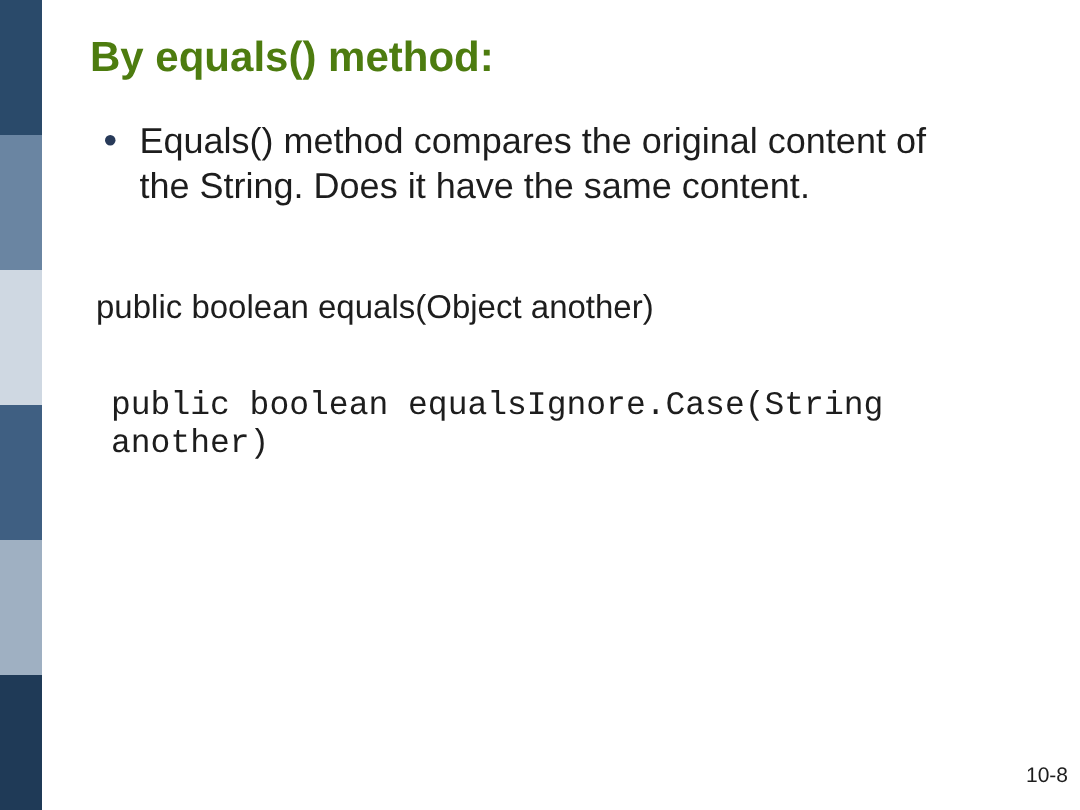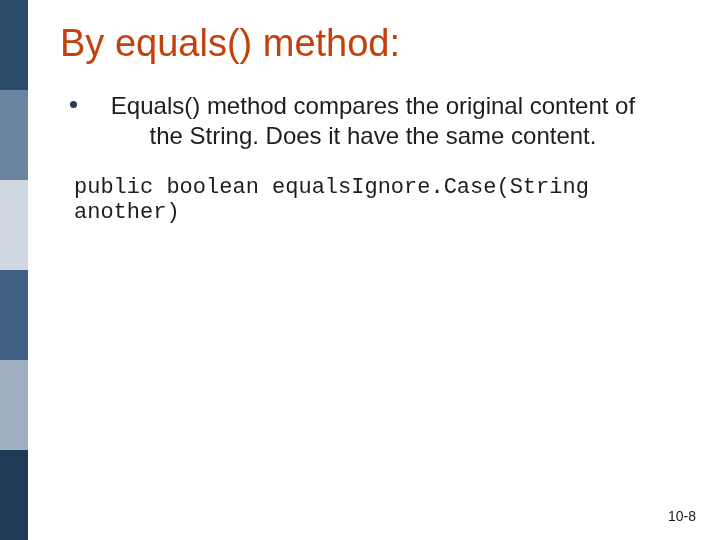--- a/index.html
+++ b/index.html
@@ -32,31 +32,30 @@
   .s6 { background: #1f3a57; }
 
   .slide {
     position: absolute;
     left: 60px;
     top: 22px;
     right: 40px;
     bottom: 20px;
   }
   .title {
-    font-size: 38px;
-    color: #c2410c;
+    font-size: 28px;
+    color: #4d7c0f;
     margin: 0 0 26px 0;
-    font-weight: normal;
+    font-weight: bold;
   }
   .bullet-row {
     display: flex;
     align-items: flex-start;
     margin-left: 10px;
-    margin-bottom: 24px;
-    text-align: center;
+    margin-bottom: 52px;
   }
   .bullet-dot {
     width: 7px;
     height: 7px;
     border-radius: 50%;
     background: #283a59;
     margin-top: 10px;
     margin-right: 16px;
     flex: 0 0 auto;
   }
@@ -71,21 +70,21 @@
     color: #1d1d1d;
     margin-left: 4px;
     margin-bottom: 40px;
   }
   .code-line.indent {
     margin-left: 14px;
     font-family: Liberation Mono, monospace;
   }
   .page-number {
     position: absolute;
-    right: 24px;
+    right: 8px;
     bottom: 16px;
     font-size: 14px;
     color: #1d1d1d;
   }
 </style>
 </head>
 <body>
 
 <div class="deco-strip">
   <div class="seg s1"></div>
@@ -98,18 +97,19 @@
 
 <div class="slide">
 
   <h1 class="title">By equals() method:</h1>
 
   <div class="bullet-row">
     <div class="bullet-dot"></div>
     <div class="bullet-text">Equals() method compares the original content of the String.   Does it have the same content.</div>
   </div>
 
+  <div class="code-line">public boolean equals(Object another)</div>
 
   <div class="code-line indent">public boolean equalsIgnore.Case(String another)</div>
 
 </div>
 
 <div class="page-number">10-8</div>
 
 </body></html>

